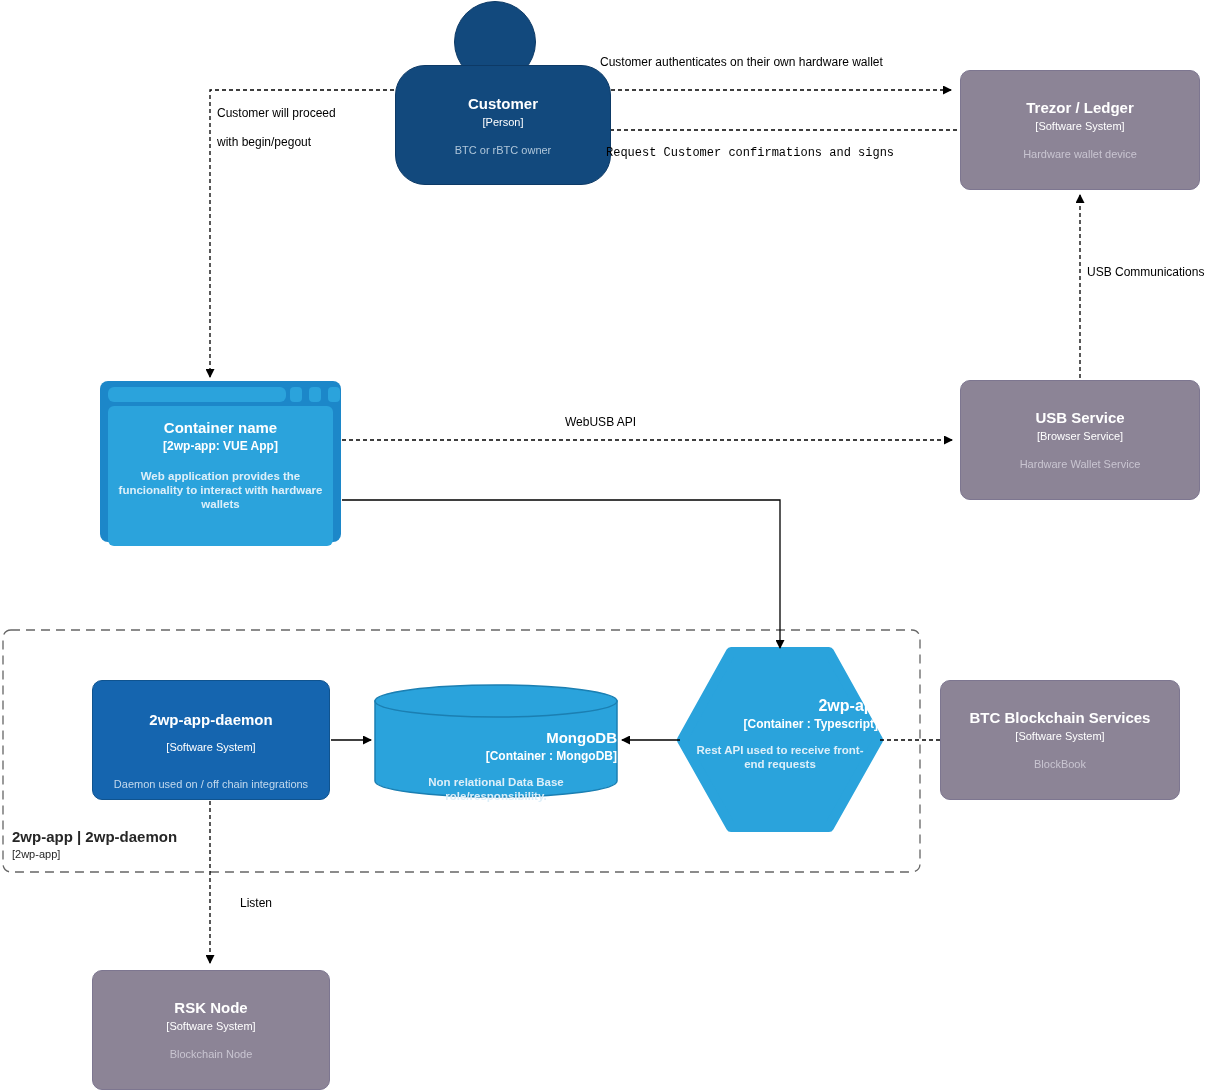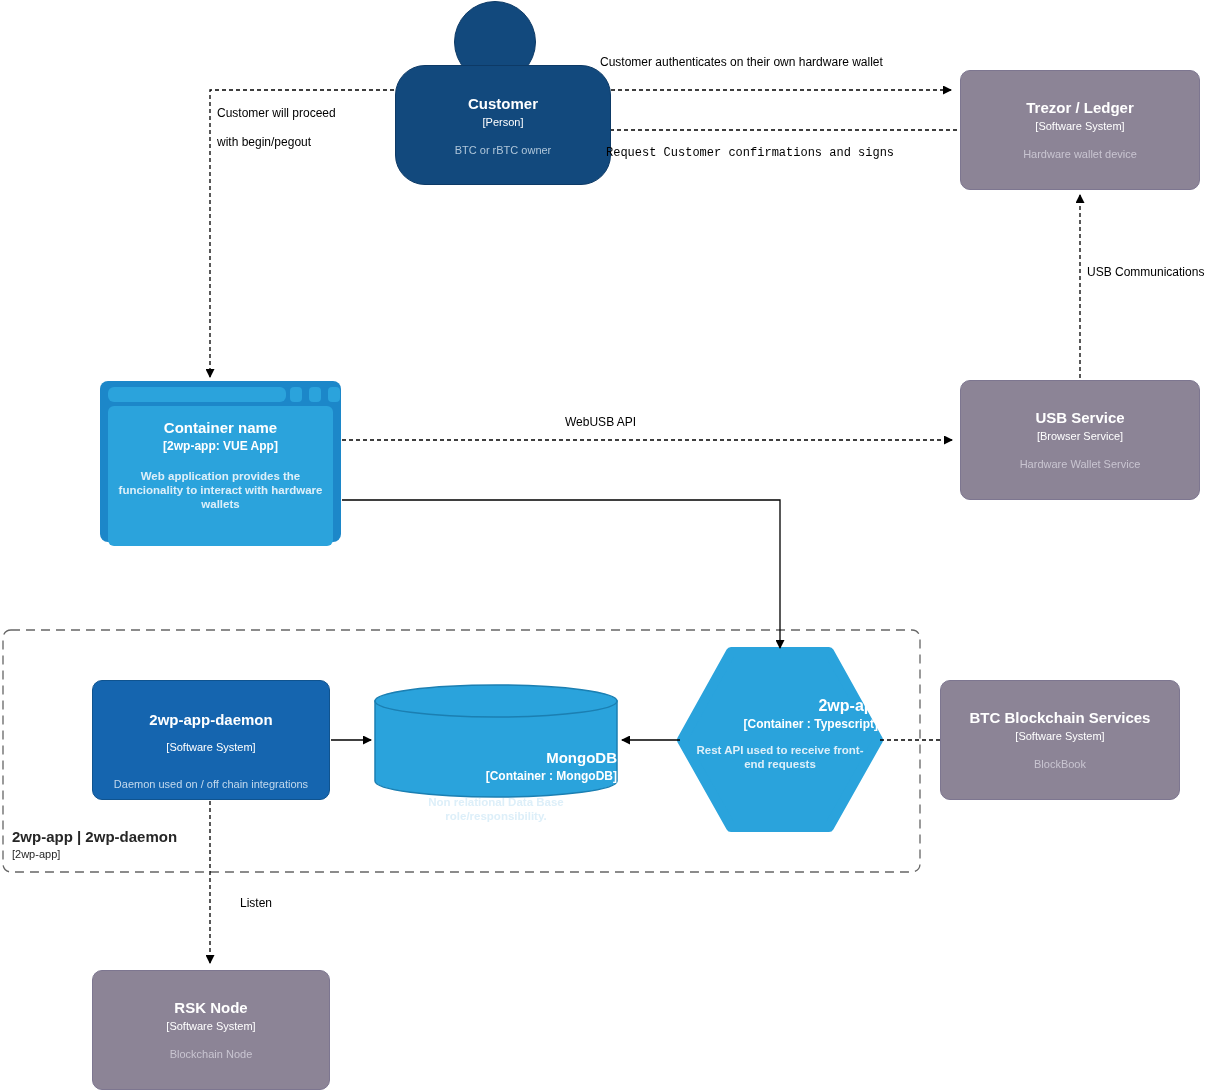--- a/index.html
+++ b/index.html
@@ -128,21 +128,21 @@
     <div class="node-type">[Browser Service]</div>
     <div class="node-desc">Hardware Wallet Service</div>
   </div>
 
   <div class="node daemon" style="left:92px;top:680px;width:238px;height:120px;gap:9px;">
     <div class="node-title">2wp-app-daemon</div>
     <div class="node-type">[Software System]</div>
     <div class="node-desc">Daemon used on / off chain integrations</div>
   </div>
 
-  <div class="shape-text" style="left:375px;top:716px;width:242px;height:112px;padding-top:33px;">
+  <div class="shape-text" style="left:375px;top:696px;width:242px;height:112px;padding-top:33px;">
     <div class="node-title">MongoDB</div>
     <div class="node-type">[Container : MongoDB]</div>
     <div class="node-desc">Non relational Data Base role/responsibility.</div>
   </div>
 
   <div class="shape-text" style="left:682px;top:652px;width:196px;height:175px;padding-top:45px;">
     <div class="node-title" style="font-size:16px;">2wp-api</div>
     <div class="node-type">[Container : Typescript]</div>
     <div class="node-desc">Rest API used to receive front-end requests</div>
   </div>

